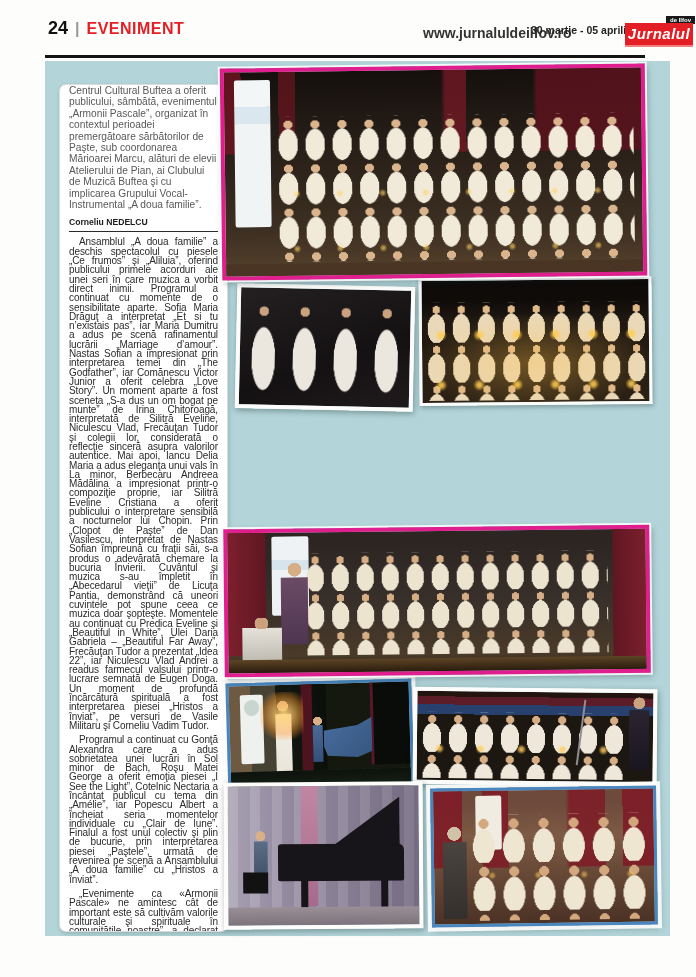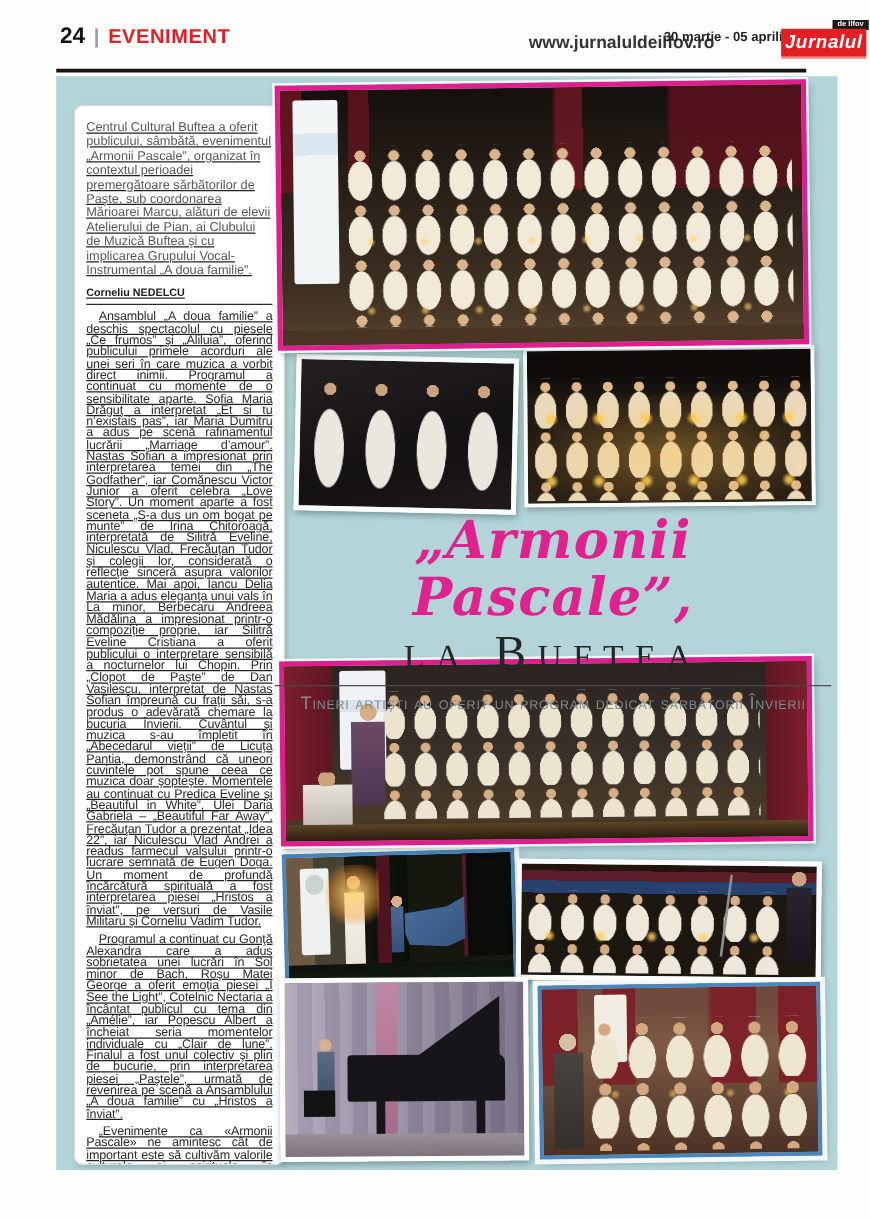--- a/index.html
+++ b/index.html
@@ -17,22 +17,22 @@
   .logo-top{position:absolute;right:14px;top:0;background:#1a1a1a;color:#fff;font-size:6px;
             font-weight:bold;padding:1px 4px;}
   .logo-main{position:absolute;left:0;top:7px;width:68px;height:22px;background:#e31e25;color:#fff;
              font-weight:bold;font-style:italic;font-size:15px;text-align:center;line-height:22px;
              letter-spacing:.5px;box-shadow:0 2px 0 #f08080;}
   .black-rule{position:absolute;left:45px;top:55px;width:600px;height:3px;background:#141414;}
   
   .board{position:absolute;left:45px;top:61px;width:625px;height:875px;background:#b3d5d9;}
   
   .article-box{position:absolute;left:14px;top:23px;width:169px;height:848px;background:#fff;
-               border:1px solid #d9dcda;border-radius:7px;padding:12px 9px;box-sizing:border-box;
-               overflow:hidden;box-shadow:1px 2px 4px rgba(60,90,95,.25);text-decoration:underline;}
+               border:1px solid #d9dcda;border-radius:7px;padding:0 9px;box-sizing:border-box;
+               overflow:hidden;box-shadow:1px 2px 4px rgba(60,90,95,.25);}
   .lead{font-size:10.2px;line-height:11.4px;color:#58585a;}
   .byline{margin-top:7px;font-size:8.6px;font-weight:bold;color:#1c1c1c;border-bottom:1.4px solid #2a2a2a;
           padding-bottom:4px;}
   .bodytext p{margin:5px 0 0 0;font-size:10px;line-height:9.3px;letter-spacing:-.1px;
               text-align:justify;color:#2b2b2b;text-indent:10px;}
   
   .headline{position:absolute;left:175px;top:348px;width:445px;text-align:center;z-index:6;}
   .hl-script{font-family:"DejaVu Serif",serif;font-style:italic;font-weight:bold;font-size:42px;
              line-height:46px;color:#e0218e;letter-spacing:1px;}
   .hl-sub{font-family:"Liberation Serif",serif;font-variant:small-caps;font-size:38px;line-height:38px;
@@ -190,25 +190,20 @@
   <div id="p2" class="photo b-white" title="Patru copii interpretând cu microfon şi lumânări pe scenă întunecată">
     <div class="ly figs"></div>
   </div>
 
   <div id="p3" class="photo" title="Copii cu lumânări aprinse în lumină caldă">
     <div class="crowd"></div>
     <div class="glow"></div>
     <div class="ly wash"></div>
   </div>
 
-  <div class="headline">
-    <div class="hl-script">„Armonii Pascale”,</div>
-    <div class="hl-sub">la Buftea</div>
-    <div class="hl-kicker">Tineri artişti au oferit un program dedicat sărbătorii Învierii</div>
-  </div>
 
   <div id="p4" class="photo b-mag" title="Cor de copii pe scenă alături de coordonatoare şi fotograf">
     <div class="ly curtL"></div>
     <div class="ly curtR"></div>
     <div class="ly banner"></div>
     <div class="crowd"></div>
     <div class="fig cond"></div>
     <div class="fig photog"></div>
     <div class="ly floor"></div>
   </div>

